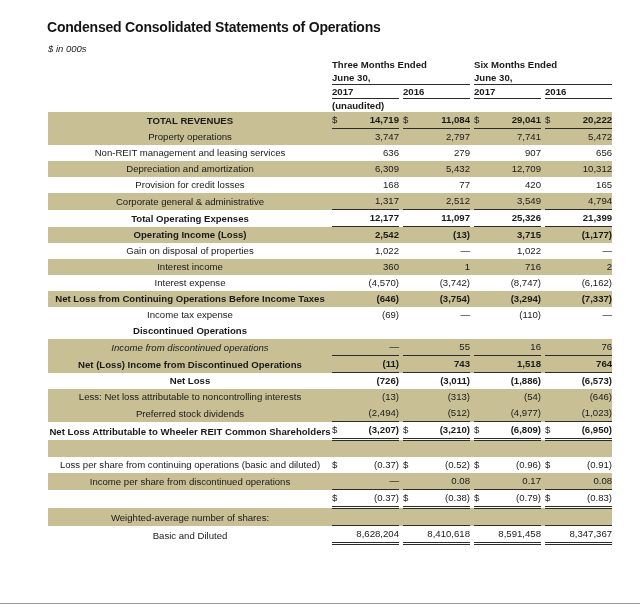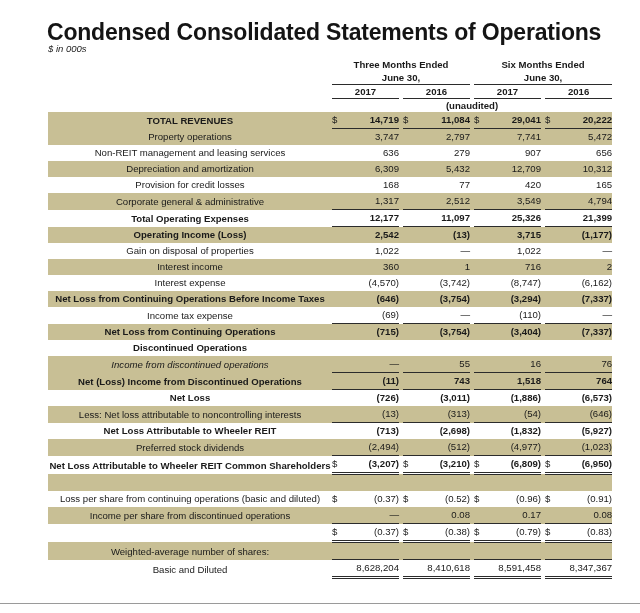--- a/index.html
+++ b/index.html
@@ -17,21 +17,21 @@
   .page {
     position: relative;
     width: 640px;
     height: 613px;
     box-sizing: border-box;
   }
   .title {
     position: absolute;
     left: 47px;
     top: 19px;
-    font-size: 23px;
+    font-size: 14px;
     font-weight: bold;
     letter-spacing: -0.2px;
     color: #141414;
     white-space: nowrap;
   }
   .subtitle {
     position: absolute;
     left: 48px;
     top: 43px;
     font-size: 9.5px;
@@ -90,21 +90,21 @@
   .ind1 { padding-left: 16px; }
   .ind2 { padding-left: 26px; font-style: italic; }
 
   
   td.rule-top   { border-top: 1.3px solid #2b2b2b; }
   td.rule-bot   { border-bottom: 1.3px solid #2b2b2b; }
   td.rule-dbl   { border-bottom: 3.6px double #2b2b2b; }
 
   
   tr.hdr td {
-    text-align: center;
+    text-align: left;
     font-weight: bold;
     font-size: 9.6px;
     line-height: 13px;
     height: 13px;
     background: #ffffff;
   }
   td.span-hdr {
     text-align: center;
     font-weight: bold;
   }
@@ -362,34 +362,20 @@
           <td class="gap"></td>
           <td class="cur"></td>
           <td class="num">—</td>
           <td class="gap"></td>
           <td class="cur"></td>
           <td class="num">(110)</td>
           <td class="gap"></td>
           <td class="cur"></td>
           <td class="num">—</td>
         </tr>
-        <tr class="shaded">
-          <td class="label bold">Net Loss from Continuing Operations</td>
-          <td class="cur rule-top"></td>
-          <td class="num bold rule-top">(715)</td>
-          <td class="gap"></td>
-          <td class="cur rule-top"></td>
-          <td class="num bold rule-top">(3,754)</td>
-          <td class="gap"></td>
-          <td class="cur rule-top"></td>
-          <td class="num bold rule-top">(3,404)</td>
-          <td class="gap"></td>
-          <td class="cur rule-top"></td>
-          <td class="num bold rule-top">(7,337)</td>
-        </tr>
         <tr class="plain">
           <td class="label bold">Discontinued Operations</td>
           <td class="cur"></td>
           <td class="num bold"></td>
           <td class="gap"></td>
           <td class="cur"></td>
           <td class="num bold"></td>
           <td class="gap"></td>
           <td class="cur"></td>
           <td class="num bold"></td>
@@ -445,34 +431,20 @@
           <td class="num">(13)</td>
           <td class="gap"></td>
           <td class="cur"></td>
           <td class="num">(313)</td>
           <td class="gap"></td>
           <td class="cur"></td>
           <td class="num">(54)</td>
           <td class="gap"></td>
           <td class="cur"></td>
           <td class="num">(646)</td>
-        </tr>
-        <tr class="plain">
-          <td class="label bold">Net Loss Attributable to Wheeler REIT</td>
-          <td class="cur rule-top"></td>
-          <td class="num bold rule-top">(713)</td>
-          <td class="gap"></td>
-          <td class="cur rule-top"></td>
-          <td class="num bold rule-top">(2,698)</td>
-          <td class="gap"></td>
-          <td class="cur rule-top"></td>
-          <td class="num bold rule-top">(1,832)</td>
-          <td class="gap"></td>
-          <td class="cur rule-top"></td>
-          <td class="num bold rule-top">(5,927)</td>
         </tr>
         <tr class="shaded">
           <td class="label ind1">Preferred stock dividends</td>
           <td class="cur"></td>
           <td class="num">(2,494)</td>
           <td class="gap"></td>
           <td class="cur"></td>
           <td class="num">(512)</td>
           <td class="gap"></td>
           <td class="cur"></td>

